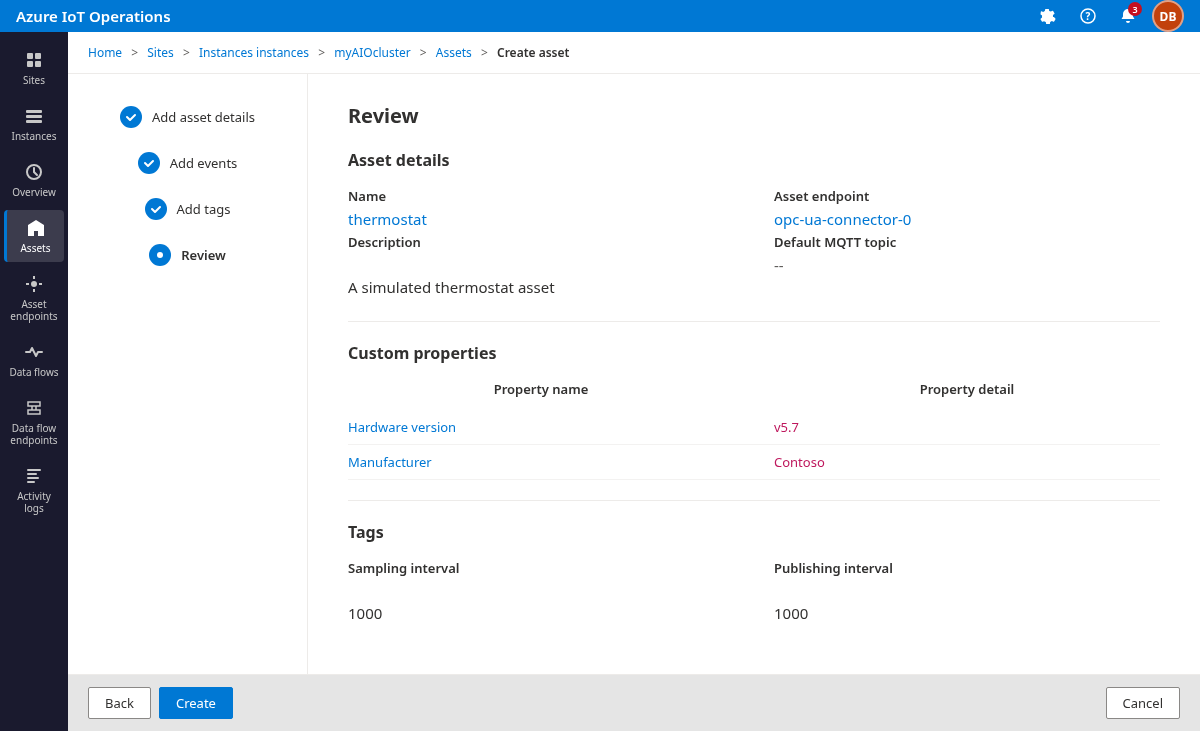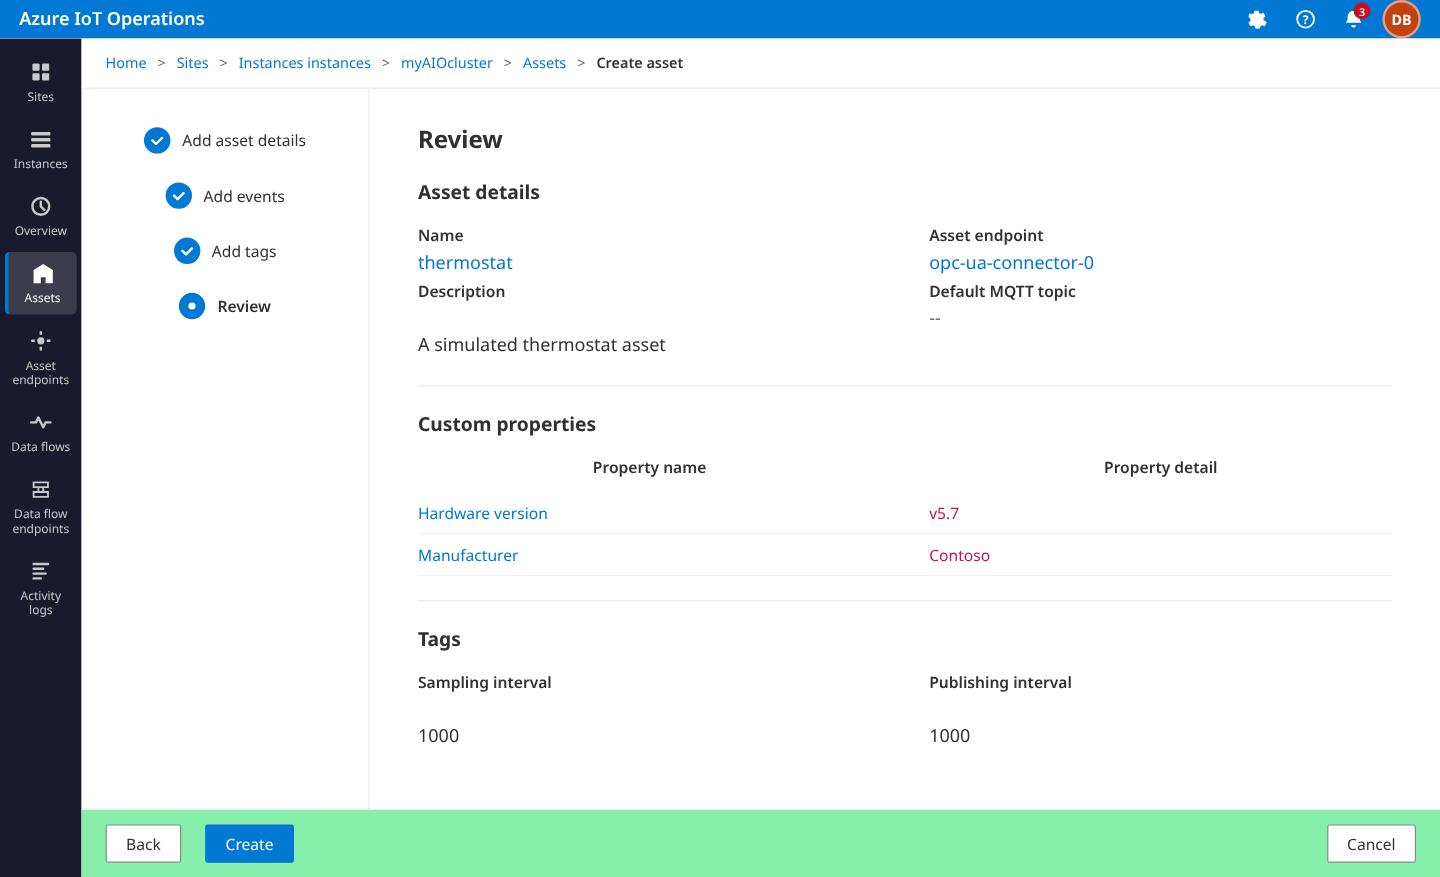--- a/index.html
+++ b/index.html
@@ -240,24 +240,24 @@
       font-size: 13px;
       color: #0078d4;
     }
     .props-cell.plain { color: #be185d; }
 
     
     .footer {
       display: flex;
       align-items: flex-start;
       padding: 12px 20px;
-      background: #86efac;
+      background: #e5e5e5;
       border-top: 1px solid #edebe9;
       flex-shrink: 0;
-      gap: 20px;
+      gap: 8px;
     }
     .btn {
       padding: 6px 16px;
       border-radius: 2px;
       font-size: 13px;
       cursor: pointer;
       border: 1px solid #8a8886;
       background: white;
       color: #323130;
       font-family: inherit;

